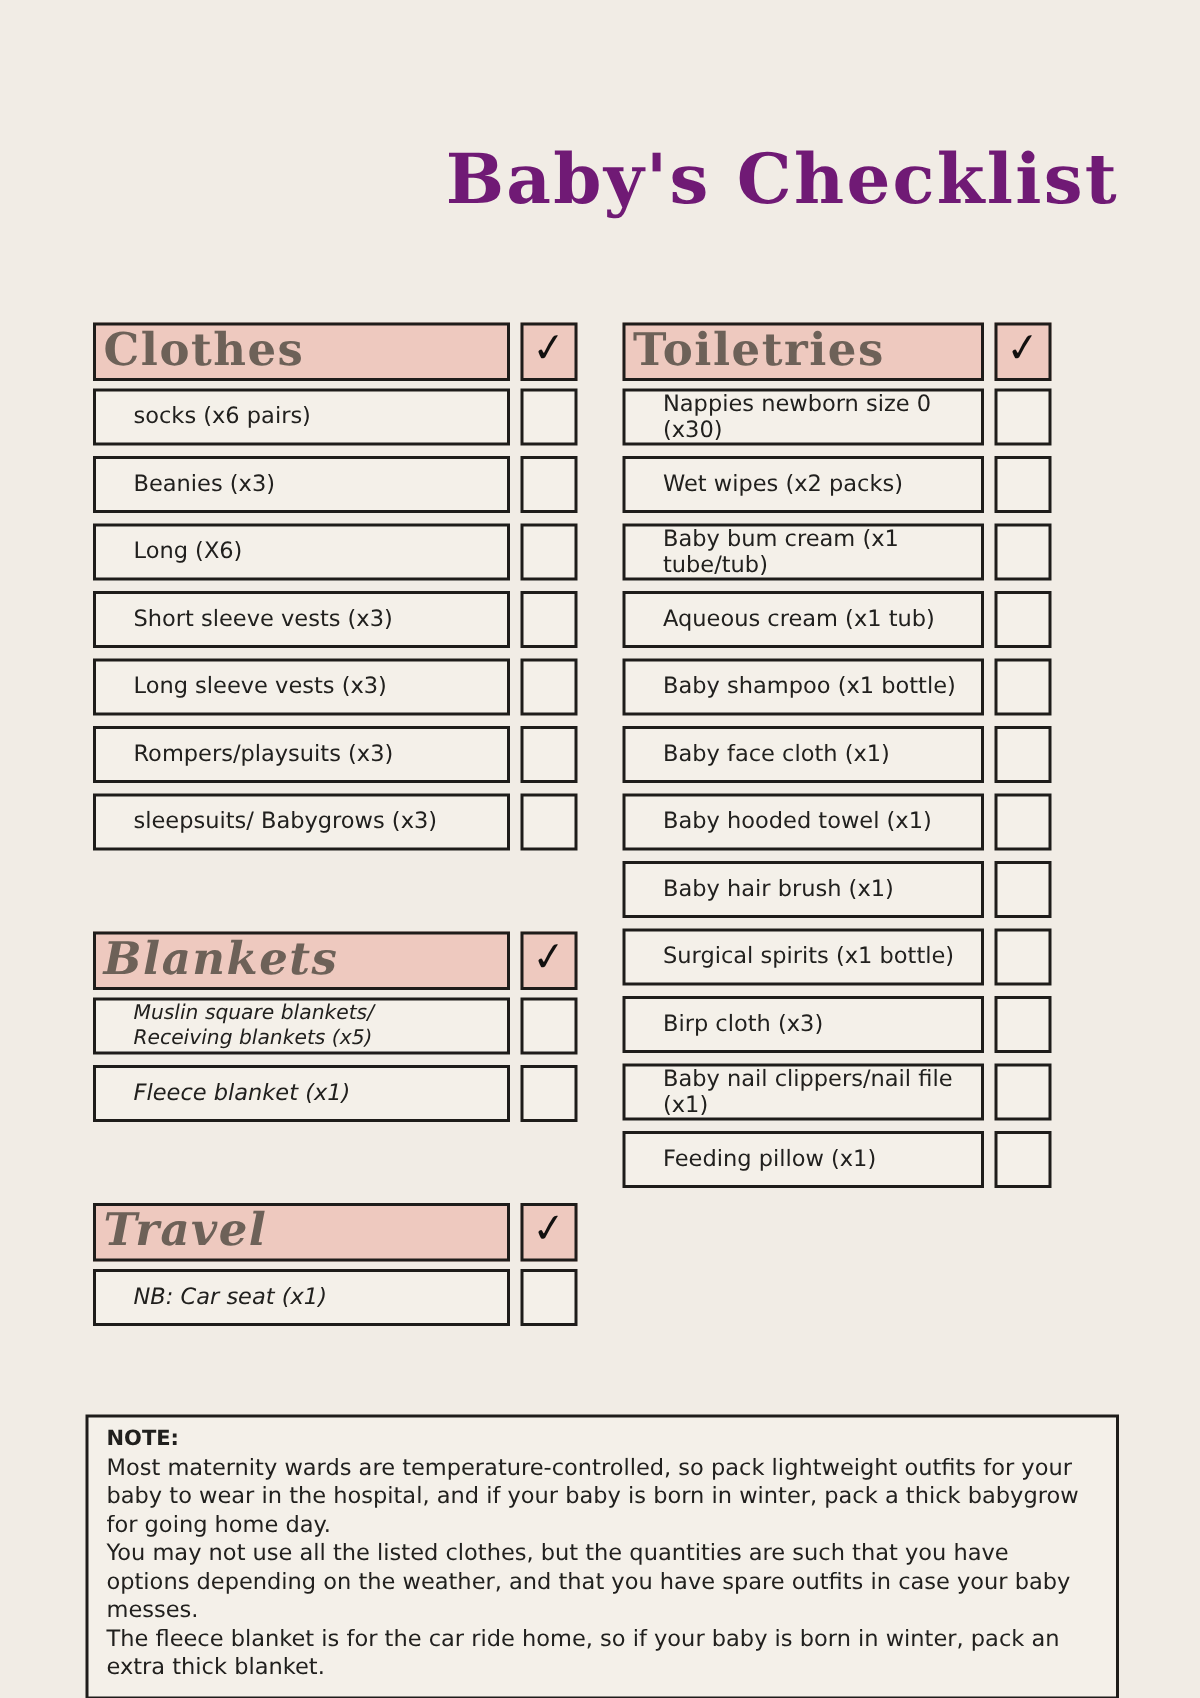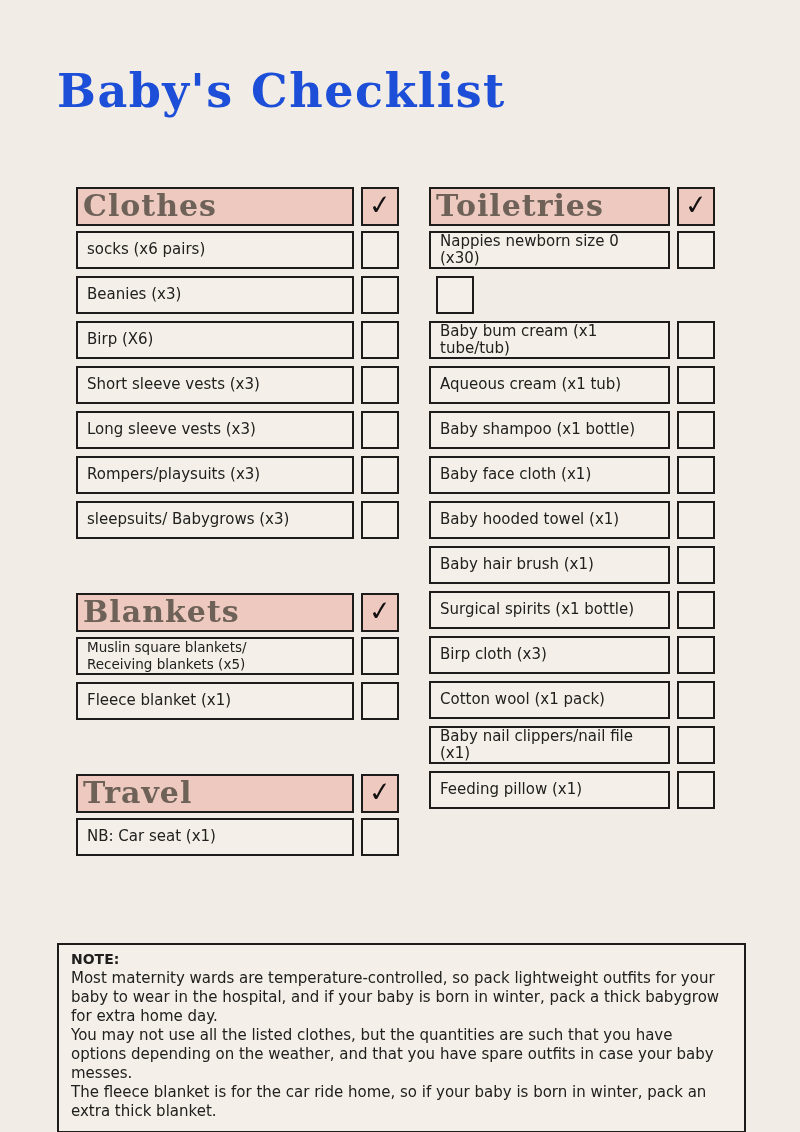--- a/index.html
+++ b/index.html
@@ -3,45 +3,45 @@
 <meta charset="utf-8">
 <style>
   * { margin:0; padding:0; box-sizing:border-box; }
   html,body { background:#f1ece5; }
   body { width:800px; height:1132px; font-family:"DejaVu Sans", sans-serif; color:#21201e; overflow:hidden; }
   .page { width:800px; height:1132px; padding:0 54px 0 57px; position:relative; }
 
   .title {
     font-family:"DejaVu Serif", serif;
     font-size:46px; font-weight:bold; letter-spacing:1.5px;
-    color:#1d4ed8; text-align:left;
-    padding-top:66px; line-height:1.1;
-  }
-
-  .columns { display:flex; margin-top:70px; margin-left:19px; width:678px; }
+    color:#701a75; text-align:right;
+    padding-top:94px; line-height:1.1;
+  }
+
+  .columns { display:flex; margin-top:70px; margin-left:5px; width:678px; }
   .column { width:323px; display:flex; flex-direction:column; }
   .column.right { width:286px; margin-left:30px; }
 
-  .section + .section { margin-top:54px; }
+  .section + .section { margin-top:54px;font-style:italic; }
 
   .row { display:flex; margin-bottom:7px; }
   .row:last-child { margin-bottom:0; }
   .header-row { margin-bottom:5px; }
 
   .main-box {
     flex:1 1 auto; border:2px solid #1e1c1a; background:#f4f0e9;
     display:flex; align-items:center;
   }
   .header-box {
     height:39px; background:#eec9bf; padding-left:5px;
     font-family:"DejaVu Serif", serif; font-weight:bold;
     font-size:30px; letter-spacing:1px; color:#6d6158; line-height:1;
   }
   .item-box {
-    height:38px; padding-left:9px; padding-right:6px;
+    height:38px; padding-left:25px; padding-right:6px;
     font-size:15px; line-height:1.12; white-space:pre-line;
   }
   .item-box.small { font-size:13.5px; line-height:1.2; }
 
   .checkbox {
     flex:0 0 38px; width:38px; height:38px; margin-left:7px;
     border:2px solid #1e1c1a; background:#f4f0e9;
     display:flex; align-items:center; justify-content:center;
     cursor:pointer;
   }
@@ -77,21 +77,21 @@
           </div>
           <div class="row item-row">
             <div class="main-box item-box">socks (x6 pairs)</div>
             <div class="checkbox"></div>
           </div>
           <div class="row item-row">
             <div class="main-box item-box">Beanies (x3)</div>
             <div class="checkbox"></div>
           </div>
           <div class="row item-row">
-            <div class="main-box item-box">Birp (X6)</div>
+            <div class="main-box item-box">Long (X6)</div>
             <div class="checkbox"></div>
           </div>
           <div class="row item-row">
             <div class="main-box item-box">Short sleeve vests (x3)</div>
             <div class="checkbox"></div>
           </div>
           <div class="row item-row">
             <div class="main-box item-box">Long sleeve vests (x3)</div>
             <div class="checkbox"></div>
           </div>
@@ -140,20 +140,21 @@
             <div class="main-box header-box">Toiletries</div>
             <div class="checkbox">
               <span class="check">✓</span>
             </div>
           </div>
           <div class="row item-row">
             <div class="main-box item-box">Nappies newborn size 0 (x30)</div>
             <div class="checkbox"></div>
           </div>
           <div class="row item-row">
+            <div class="main-box item-box">Wet wipes (x2 packs)</div>
             <div class="checkbox"></div>
           </div>
           <div class="row item-row">
             <div class="main-box item-box">Baby bum cream (x1 tube/tub)</div>
             <div class="checkbox"></div>
           </div>
           <div class="row item-row">
             <div class="main-box item-box">Aqueous cream (x1 tub)</div>
             <div class="checkbox"></div>
           </div>
@@ -172,39 +173,35 @@
           <div class="row item-row">
             <div class="main-box item-box">Baby hair brush (x1)</div>
             <div class="checkbox"></div>
           </div>
           <div class="row item-row">
             <div class="main-box item-box">Surgical spirits (x1 bottle)</div>
             <div class="checkbox"></div>
           </div>
           <div class="row item-row">
             <div class="main-box item-box">Birp cloth (x3)</div>
-            <div class="checkbox"></div>
-          </div>
-          <div class="row item-row">
-            <div class="main-box item-box">Cotton wool (x1 pack)</div>
             <div class="checkbox"></div>
           </div>
           <div class="row item-row">
             <div class="main-box item-box">Baby nail clippers/nail file (x1)</div>
             <div class="checkbox"></div>
           </div>
           <div class="row item-row">
             <div class="main-box item-box">Feeding pillow (x1)</div>
             <div class="checkbox"></div>
           </div>
         </div>
       </div>
   </div>
 
   <div class="note">
     <div class="note-title">NOTE:</div>
     <div class="note-body">
-        <p>Most maternity wards are temperature-controlled, so pack lightweight outfits for your baby to wear in the hospital, and if your baby is born in winter, pack a thick babygrow for extra home day.</p>
+        <p>Most maternity wards are temperature-controlled, so pack lightweight outfits for your baby to wear in the hospital, and if your baby is born in winter, pack a thick babygrow for going home day.</p>
         <p>You may not use all the listed clothes, but the quantities are such that you have options depending on the weather, and that you have spare outfits in case your baby messes.</p>
         <p>The fleece blanket is for the car ride home, so if your baby is born in winter, pack an extra thick blanket.</p>
       </div>
   </div>
 </div>
 
 </body></html>

